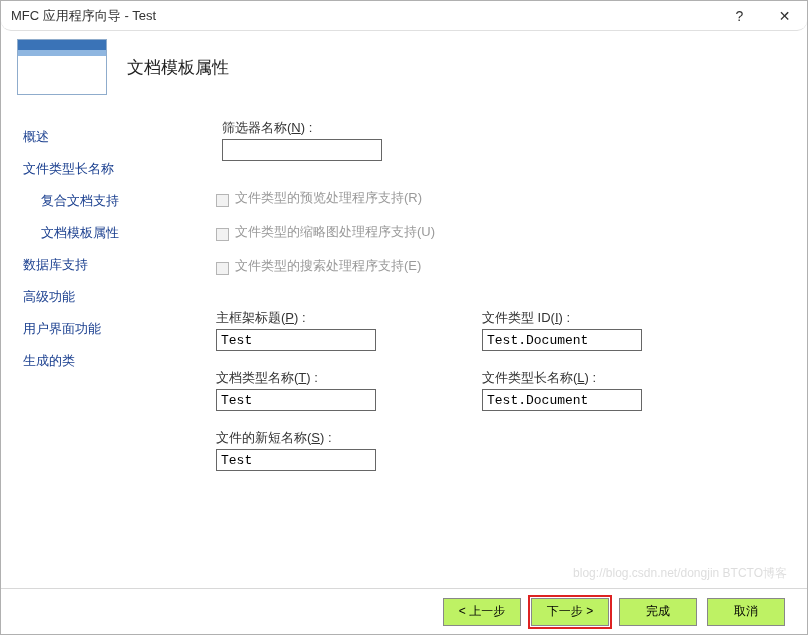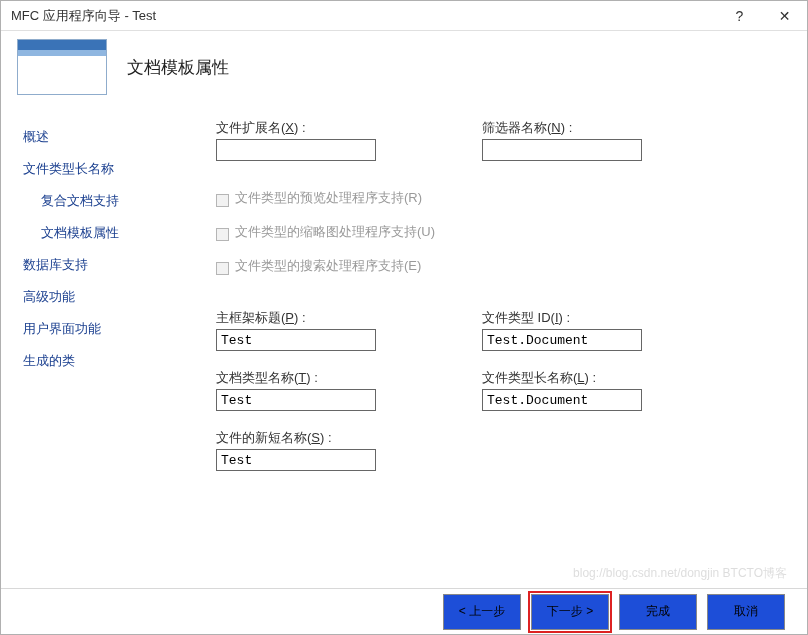--- a/index.html
+++ b/index.html
@@ -19,20 +19,21 @@
     position: relative;
   }
   .titlebar {
     height: 30px;
     display: flex;
     align-items: center;
     padding: 0 0 0 10px;
     font-size: 13px;
     color: #333;
     border-bottom: 1px solid #e0e0e0;
+    border-radius: 10px;
   }
   .titlebar .title { flex: 1; }
   .titlebar .ctrl {
     width: 45px;
     height: 30px;
     display: flex;
     align-items: center;
     justify-content: center;
     font-size: 14px;
     color: #333;
@@ -137,23 +138,23 @@
     border-top: 1px solid #d8d8d8;
     height: 46px;
     display: flex;
     align-items: center;
     justify-content: flex-end;
     padding: 0 22px;
     gap: 10px;
   }
   .btn {
     min-width: 78px;
-    height: 36px;
+    height: 28px;
     border: 1px solid #888;
-    background: #1d4ed8;
+    background: #bef264;
     display: flex;
     align-items: center;
     justify-content: center;
     font-size: 12px;
     cursor: default;
     padding: 0 8px;
   }
   .btn.highlight {
     outline: 2px solid #d22;
     outline-offset: 1px;
@@ -198,24 +199,20 @@
       <div class="nav sub"><span>文档模板属性</span></div>
       <div class="nav"><span>数据库支持</span></div>
       <div class="nav"><span>高级功能</span></div>
       <div class="nav"><span>用户界面功能</span></div>
       <div class="nav"><span>生成的类</span></div>
     </div>
 
     <div class="form-area">
 
       <div class="row">
-        <div class="col">
-          <span class="label"><span>文件扩展名(</span><span class="mn">X</span><span>) :</span></span>
-          <input class="txt" value="" style="">
-        </div>
         <div class="col col-right">
           <span class="label"><span>筛选器名称(</span><span class="mn">N</span><span>) :</span></span>
           <input class="txt" value="" style="">
         </div>
       </div>
 
       <div style="height:14px"></div>
 
       <div class="cbx-line">
         <div class="cbx"></div>

